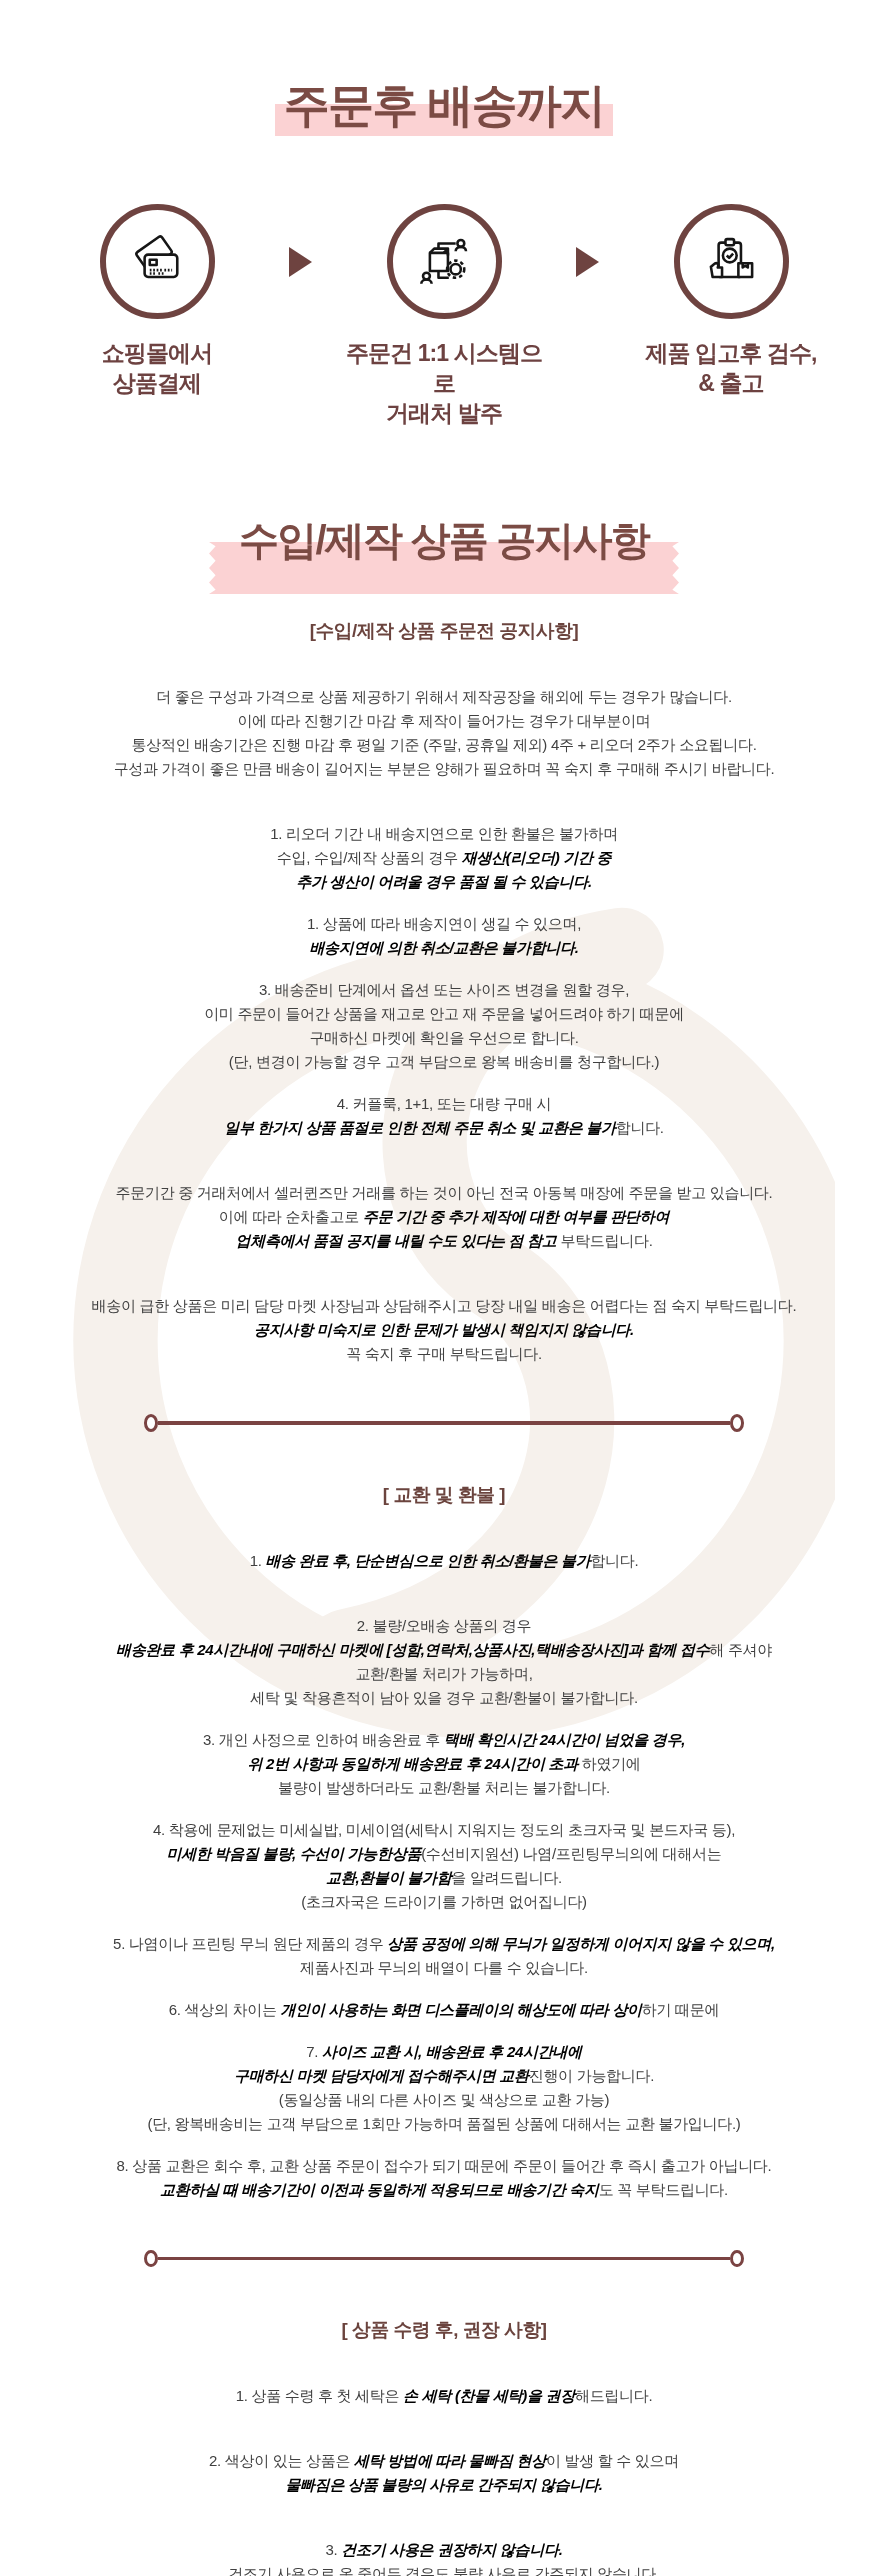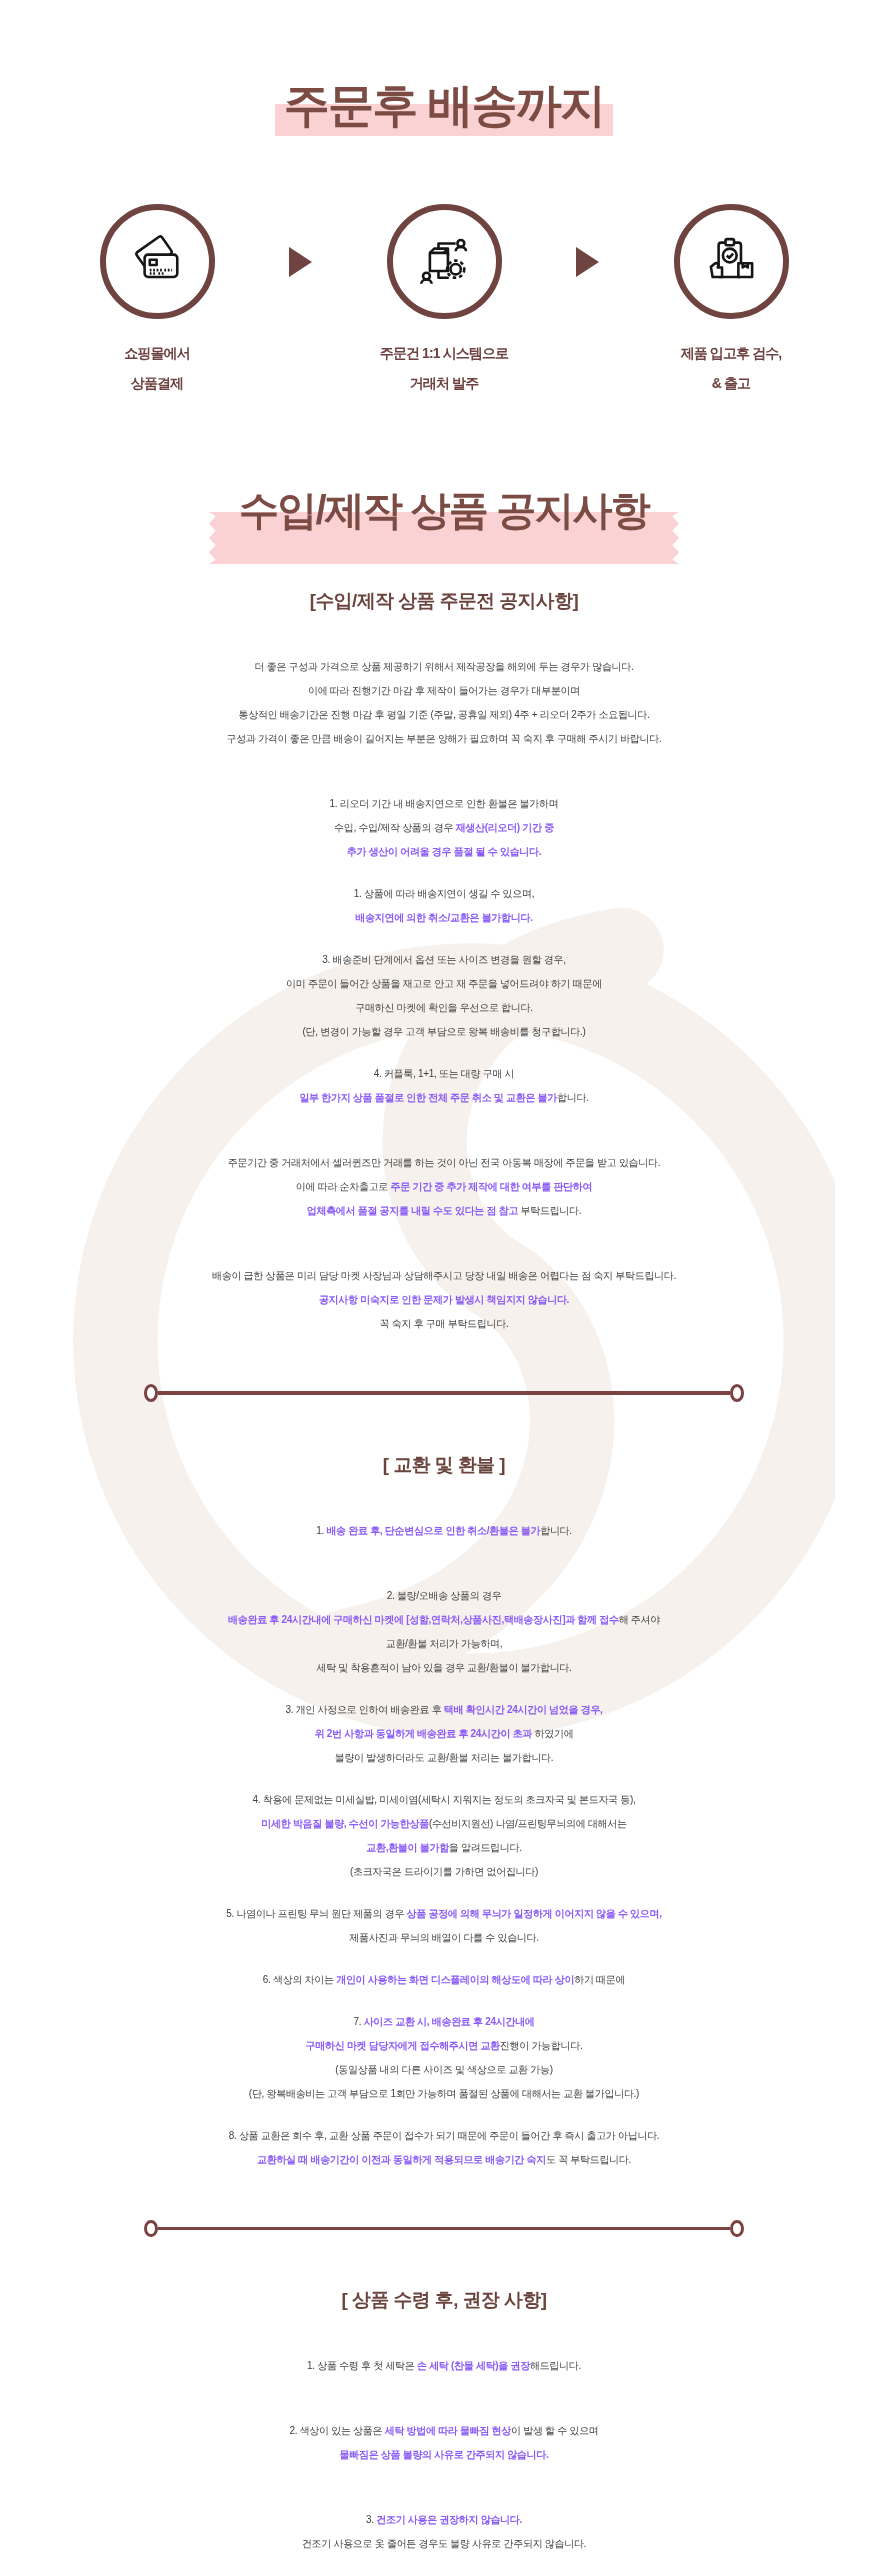--- a/index.html
+++ b/index.html
@@ -18,32 +18,32 @@
   .tape-wrap{position:relative;display:inline-block;margin-top:85px;}
   .tape{position:absolute;left:-30px;right:-30px;top:52%;height:52px;background:#fbd2d3;z-index:0;
         clip-path:polygon(0% 0%,100% 0%,98.6% 8%,100% 22%,98.6% 36%,100% 50%,98.6% 64%,100% 78%,98.6% 92%,100% 100%,0% 100%,1.4% 92%,0% 78%,1.4% 64%,0% 50%,1.4% 36%,0% 22%,1.4% 8%);}
   .tape-wrap .t2{position:relative;z-index:1;font-size:40px;font-weight:800;letter-spacing:-1.8px;color:#7b4b44;}
 
   
   .steps{display:flex;justify-content:center;align-items:flex-start;gap:27px;margin-top:68px;}
   .step{width:210px;text-align:center;}
   .circle{width:103px;height:103px;border:6.2px solid #6e4340;border-radius:50%;
           margin:0 auto;display:flex;align-items:center;justify-content:center;background:#fff;}
-  .cap{margin-top:19.5px;font-size:14px;font-weight:700;color:#6d4241;line-height:30px;letter-spacing:-0.9px;}
+  .cap{margin-top:19.5px;font-size:23px;font-weight:700;color:#6d4241;line-height:30px;letter-spacing:-0.9px;}
   .arrow{width:0;height:0;border-top:15px solid transparent;border-bottom:15px solid transparent;
          border-left:23px solid #6e4340;margin-top:43px;}
 
   
   .sec-heading{font-size:18.7px;font-weight:700;color:#6b443e;letter-spacing:-0.4px;margin:50px 0 41px;}
   .block{margin-top:18px;}
   .block.lg{margin-top:41px;}
   .block.first{margin-top:0;}
-  .line{font-size:10px;line-height:24px;letter-spacing:-0.3px;}
+  .line{font-size:15px;line-height:24px;letter-spacing:-0.3px;}
   .seg.n{color:#404040;}
-  .seg.r{color:#8b5cf6;font-weight:700;}
+  .seg.r{color:#000000;font-weight:700;font-style:italic;}
   .divider{display:flex;align-items:center;width:600px;margin:48px auto;}
   .divider .ring{width:8px;height:11.5px;border:3.6px solid #7a4342;border-radius:50%;background:#fff;flex:none;}
   .divider .bar{flex:1;height:3.6px;background:#7a4342;}
   svg.ic{display:block;}
 </style>
 </head>
 <body>
 
 <div class="page">
 

